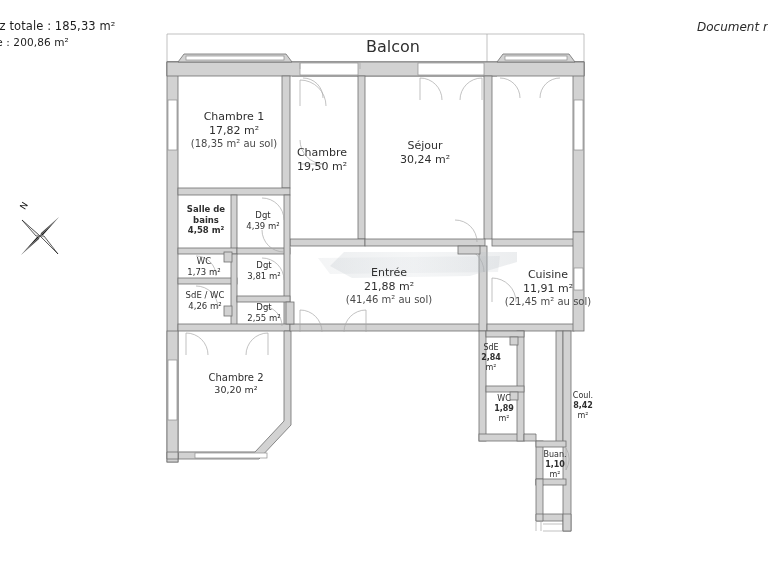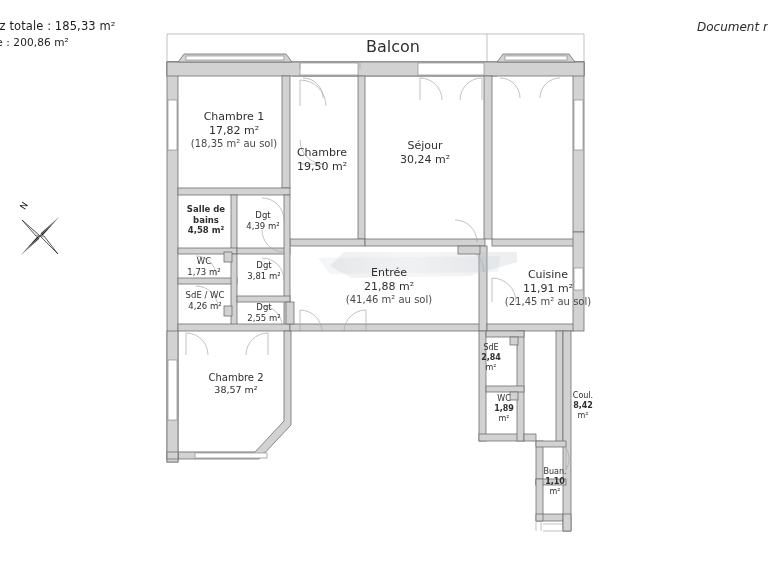--- a/index.html
+++ b/index.html
@@ -336,40 +336,40 @@
   </div>
 
   <div class="lbl big" style="left:498px;top:268px;width:100px;">
     <span class="name">Cuisine</span>
     <span class="area">11,91 m²</span>
     <span class="sub">(21,45 m² au sol)</span>
   </div>
 
   <div class="lbl mid" style="left:181px;top:372px;width:110px;">
     <span class="name">Chambre 2</span>
-    <span class="area">38,57 m²</span>
+    <span class="area">30,20 m²</span>
   </div>
 
   <div class="lbl xs" style="left:474px;top:343px;width:34px;">
     <span class="name">SdE</span>
     <span class="area">2,84</span>
     <span class="sub">m²</span>
   </div>
 
   <div class="lbl xs" style="left:487px;top:394px;width:34px;">
     <span class="name">WC</span>
     <span class="area">1,89</span>
     <span class="sub">m²</span>
   </div>
 
   <div class="lbl xs" style="left:566px;top:391px;width:34px;">
     <span class="name">Coul.</span>
     <span class="area">8,42</span>
     <span class="sub">m²</span>
   </div>
 
-  <div class="lbl xs" style="left:540px;top:467px;width:30px;">
+  <div class="lbl xs" style="left:540px;top:450px;width:30px;">
     <span class="name">Buan.</span>
     <span class="area">1,10</span>
     <span class="sub">m²</span>
   </div>
 
 </div>
 
 </body></html>

